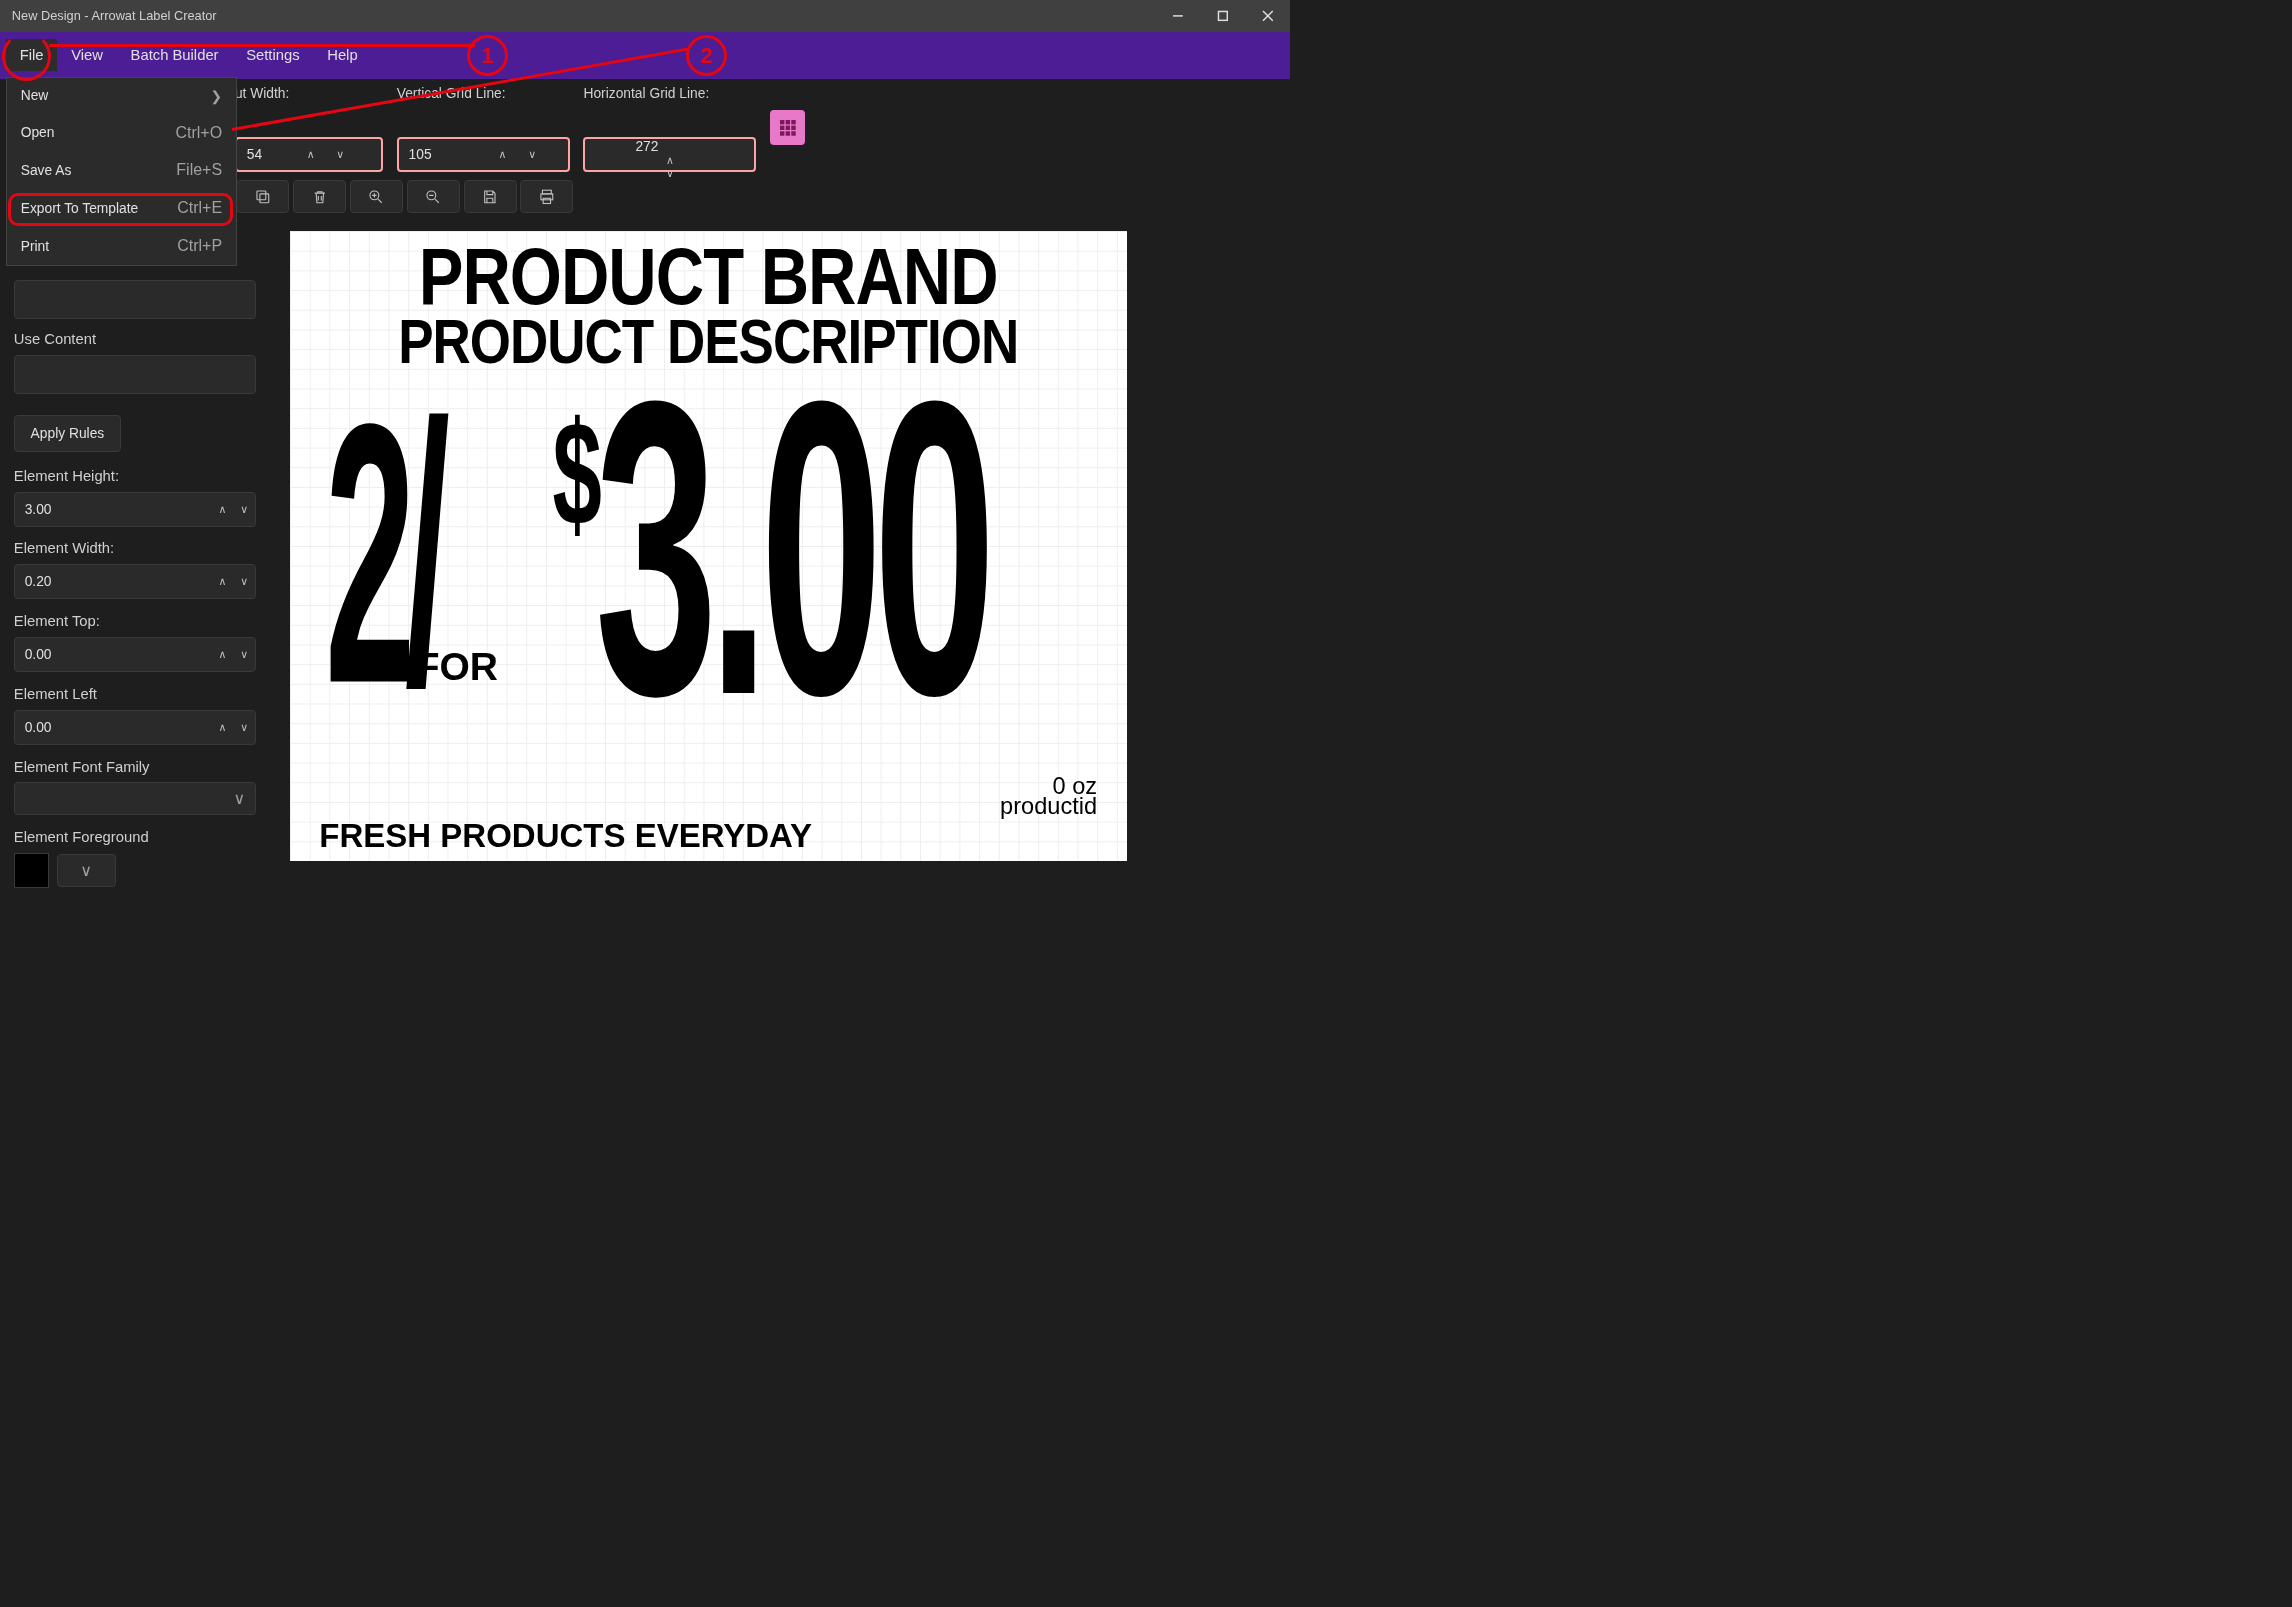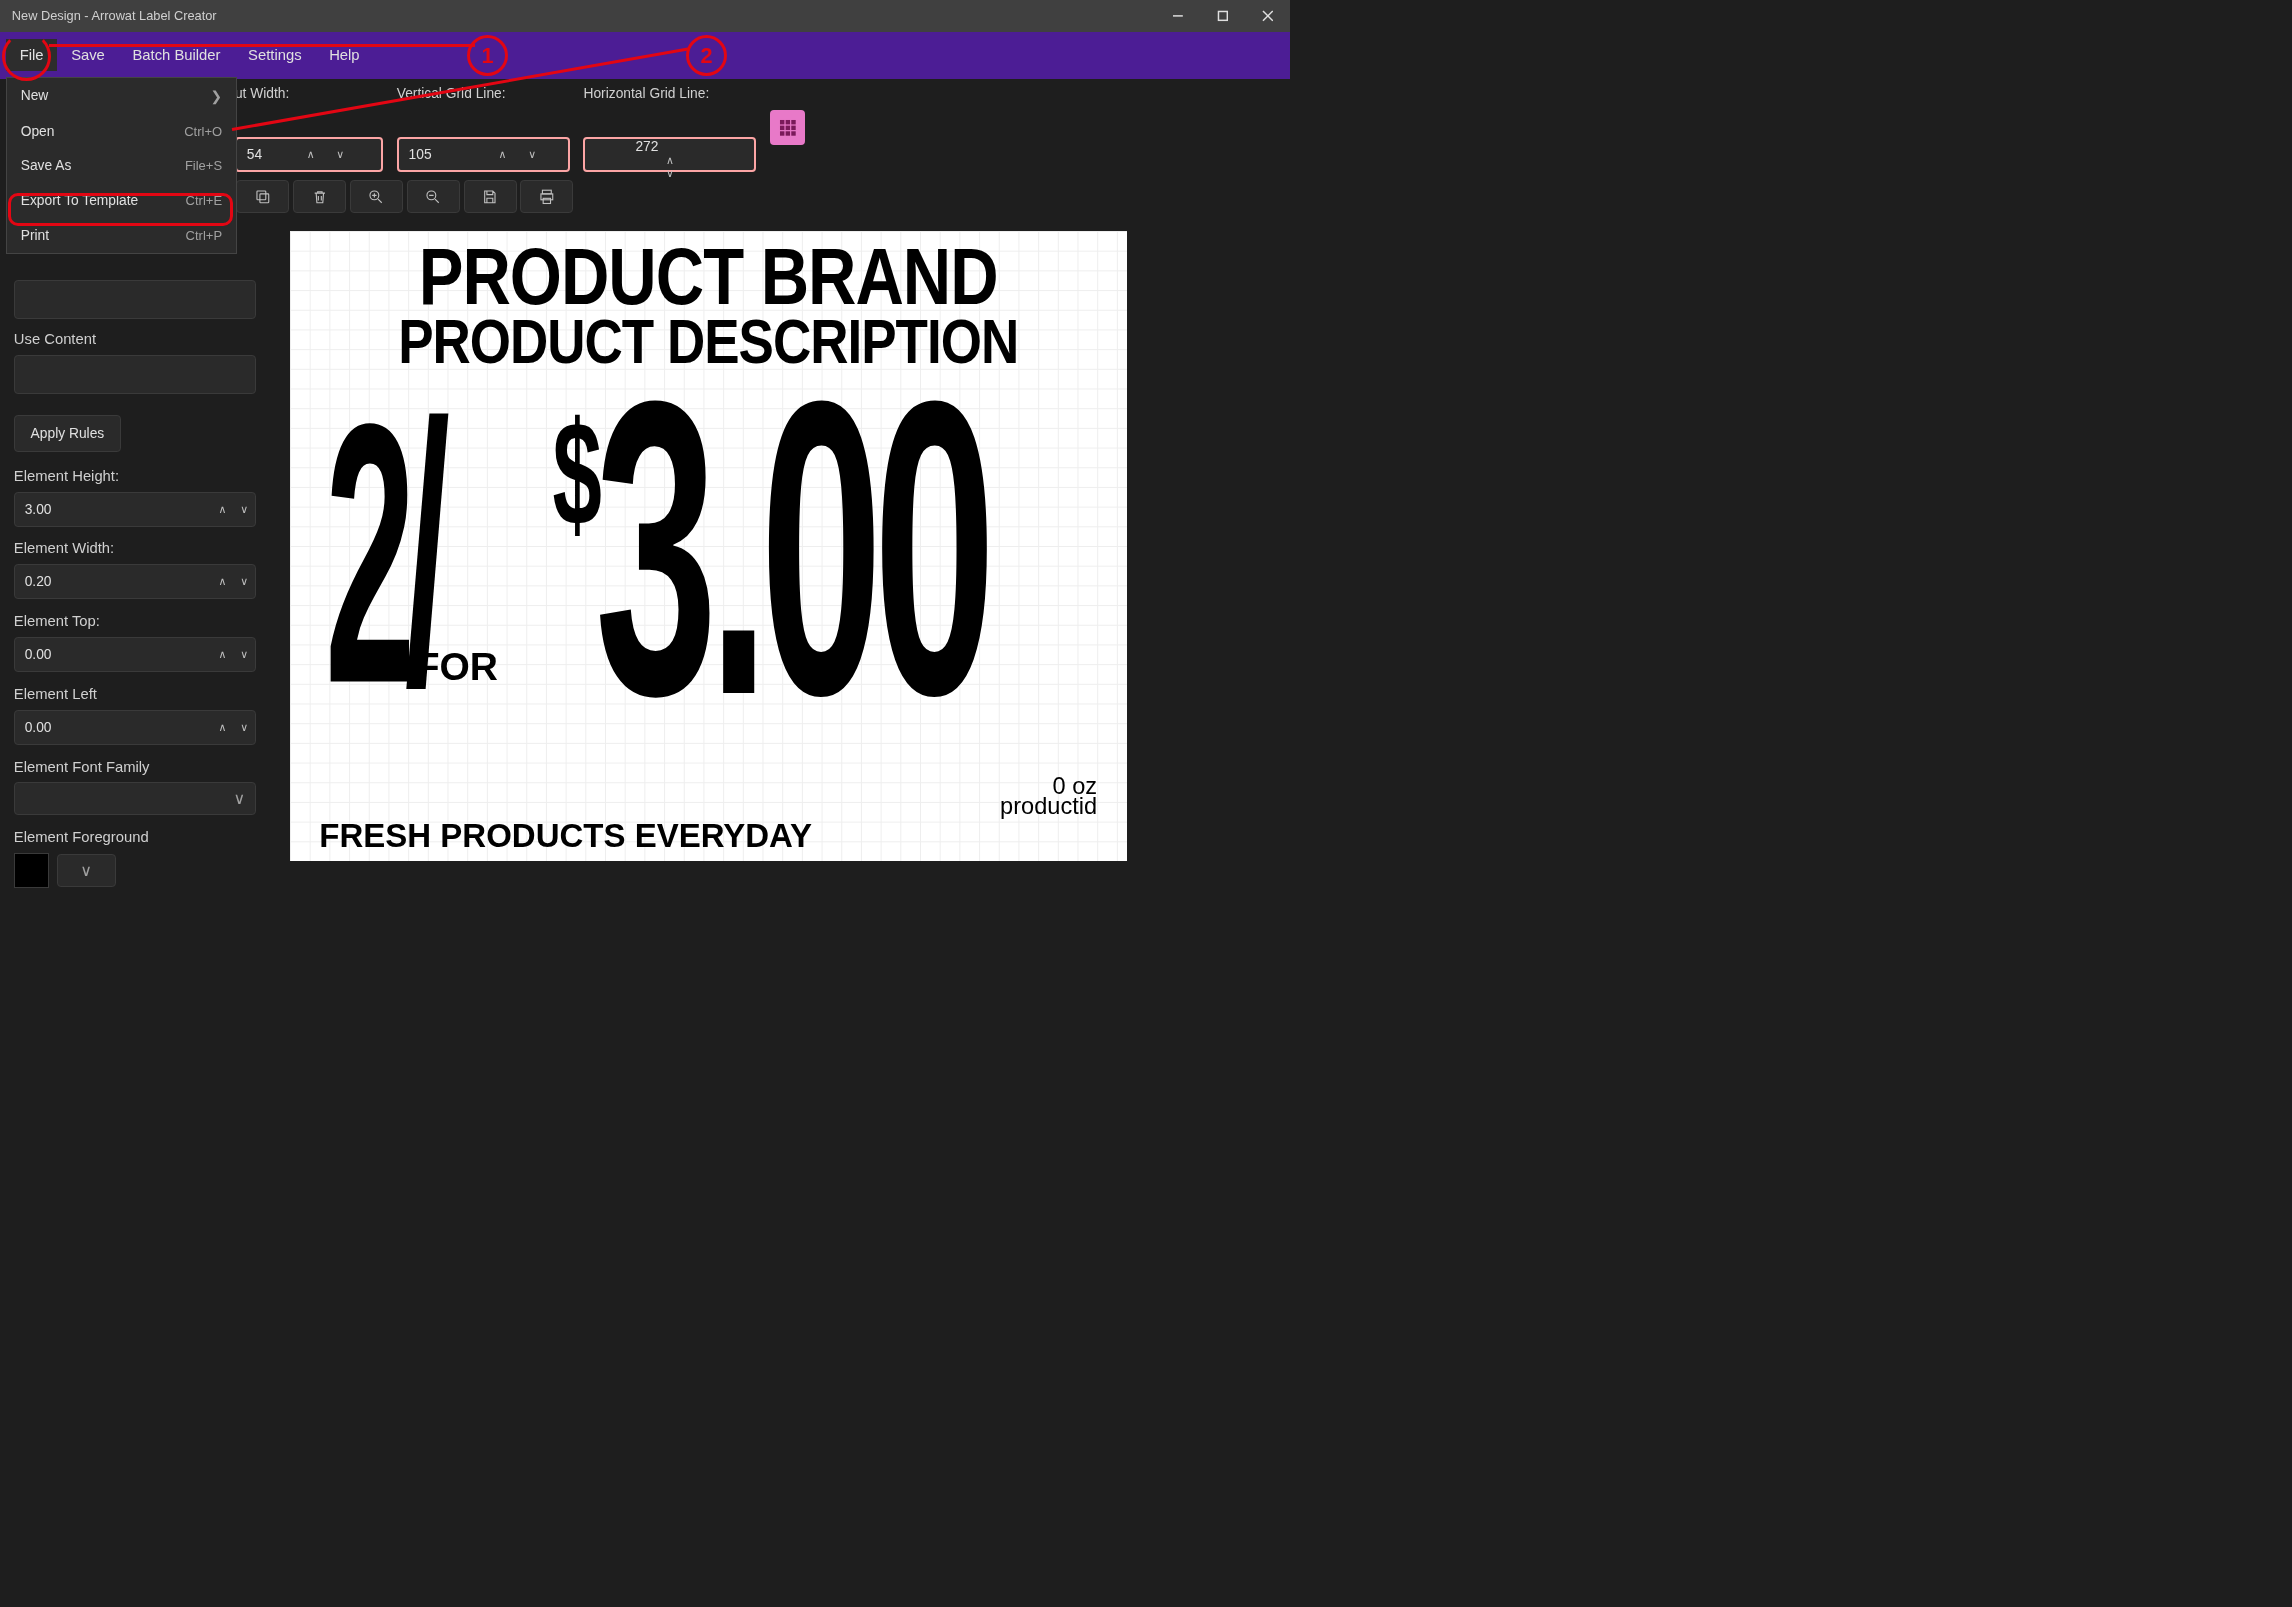--- a/index.html
+++ b/index.html
@@ -11,21 +11,21 @@
   .window-btn { width: 45px; height: 31.5px; display: flex; align-items: center; justify-content: center; color: #e0e0e0; font-size: 13.8px; }
   
   
   .menubar { height: 47px; background: #4c1d95; display: flex; align-items: center; padding: 0 5.9px; font-size: 14.8px; position: relative; }
   .menu-item { padding: 7.9px 13.8px; color: #e0e0e0; cursor: default; position: relative; }
   .menu-item.active { background: #2d2d2d; }
   
   
   .dropdown { position: absolute; left: 5.9px; top: 77px; width: 231px; background: #2b2b2b; border: 1px solid #444; z-index: 100; }
   .dropdown-item { display: flex; justify-content: space-between; align-items: center; padding: 9.9px 13.8px; font-size: 13.8px; color: #e0e0e0; }
-  .dd-shortcut { color: #a0a0a0; font-size: 13px; }
+  .dd-shortcut { color: #a0a0a0; font-size: 16px; }
   .dd-arrow { color: #a0a0a0; }
   
   
   .toolbar { background: #1e1e1e; padding: 7.9px 7.9px 3.9px; display: flex; gap: 13.8px; align-items: flex-start; font-size: 13.8px; position: relative; }
   .tool-group { display: flex; flex-direction: column; gap: 5.9px; }
   .tool-label { color: #d0d0d0; font-size: 13.8px; padding-bottom: 2px; white-space: nowrap; }
   .spinner-box { display: flex; align-items: center; background: #2a2a2a; border: 2px solid #fca5a5; border-radius: 3.9px; height: 35px; margin-top: 28px; }
   .spinner-input { background: transparent; border: none; color: #e0e0e0; padding: 0 9.9px; font-size: 13.8px; width: 59px; height: 100%; outline: none; }
   .spinner-btn { width: 29.6px; height: 100%; color: #c0c0c0; display: flex; align-items: center; justify-content: center; font-size: 10.8px; }
   .grid-toggle { width: 35px; height: 35px; background: #e879c8; border-radius: 3.9px; display: flex; align-items: center; justify-content: center; margin-top: 23.6px; }
@@ -87,21 +87,21 @@
       <svg width="11.8" height="11.8" viewBox="0 0 12 12">
           <line x1="1" y1="1" x2="11" y2="11" stroke="#e0e0e0" stroke-width="1.5"></line>
           <line x1="11" y1="1" x2="1" y2="11" stroke="#e0e0e0" stroke-width="1.5"></line>
         </svg>
     </div>
   </div>
 </div>
 
 <div class="menubar">
   <div class="menu-item active">File</div>
-  <div class="menu-item">Save</div>
+  <div class="menu-item">View</div>
   <div class="menu-item">Batch Builder</div>
   <div class="menu-item">Settings</div>
   <div class="menu-item">Help</div>
 </div>
 
 <div class="dropdown">
   <div class="dropdown-item">
     <span>New</span>
     <span class="dd-arrow">❯</span>
   </div>

